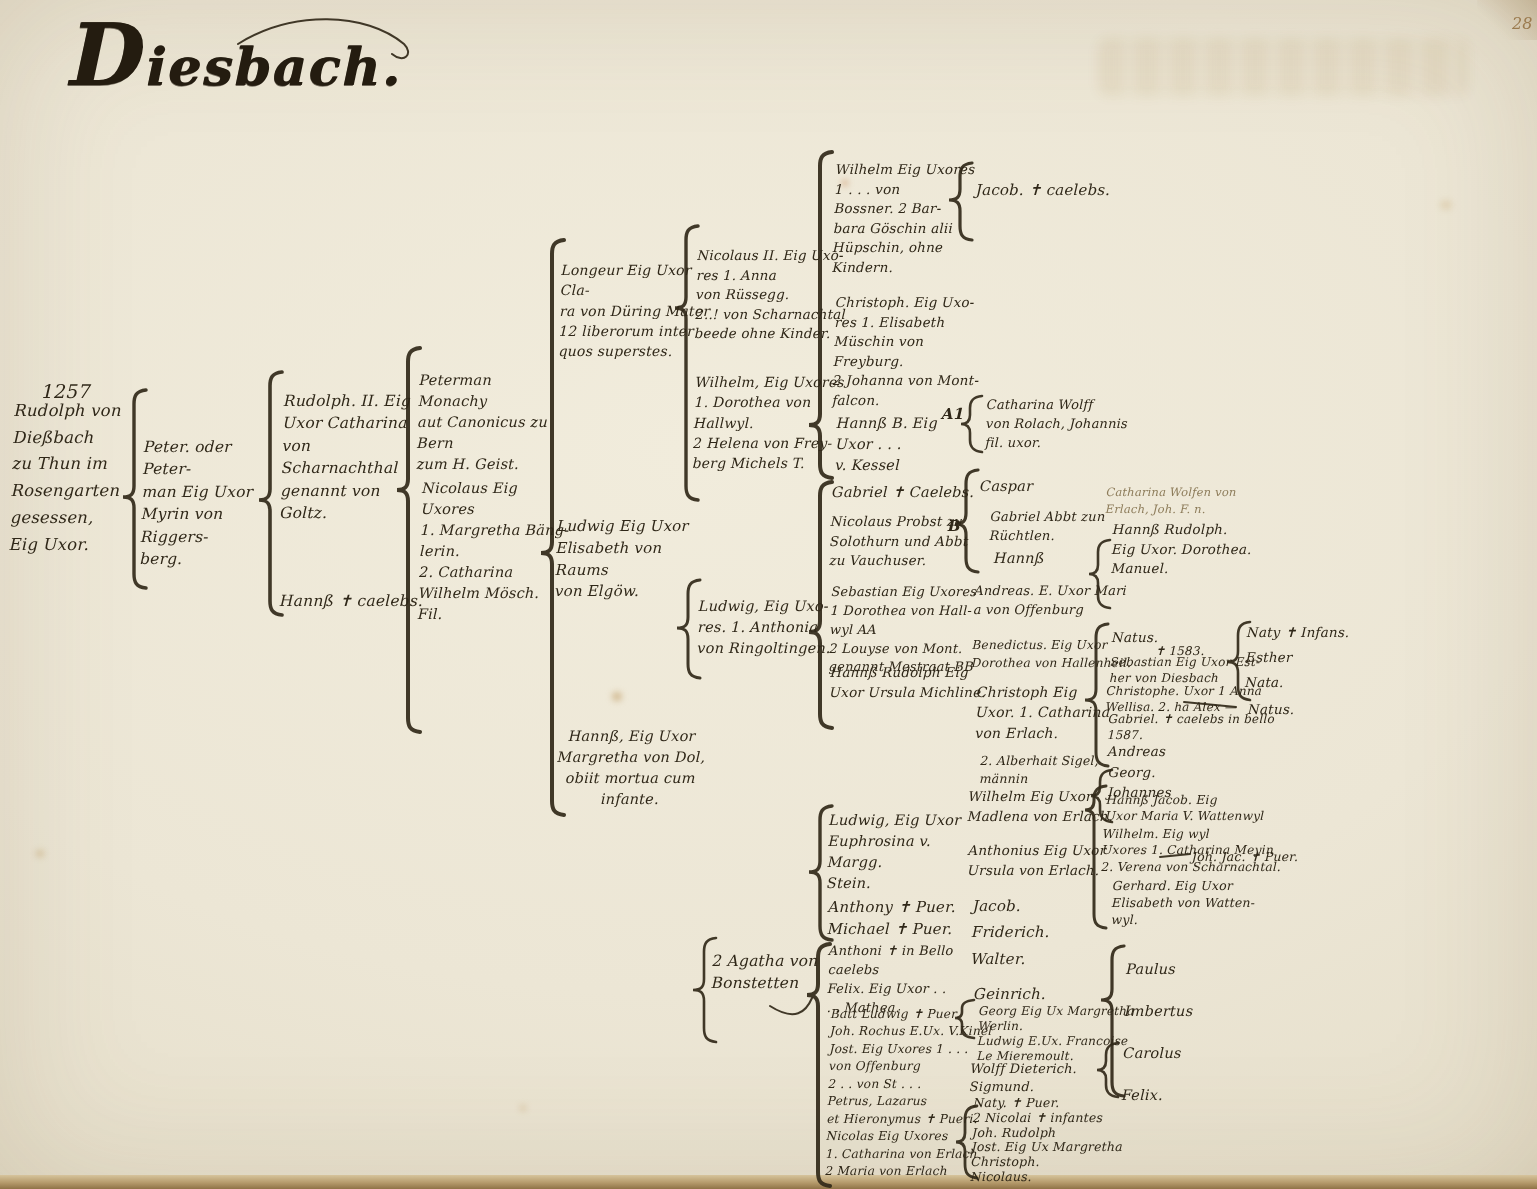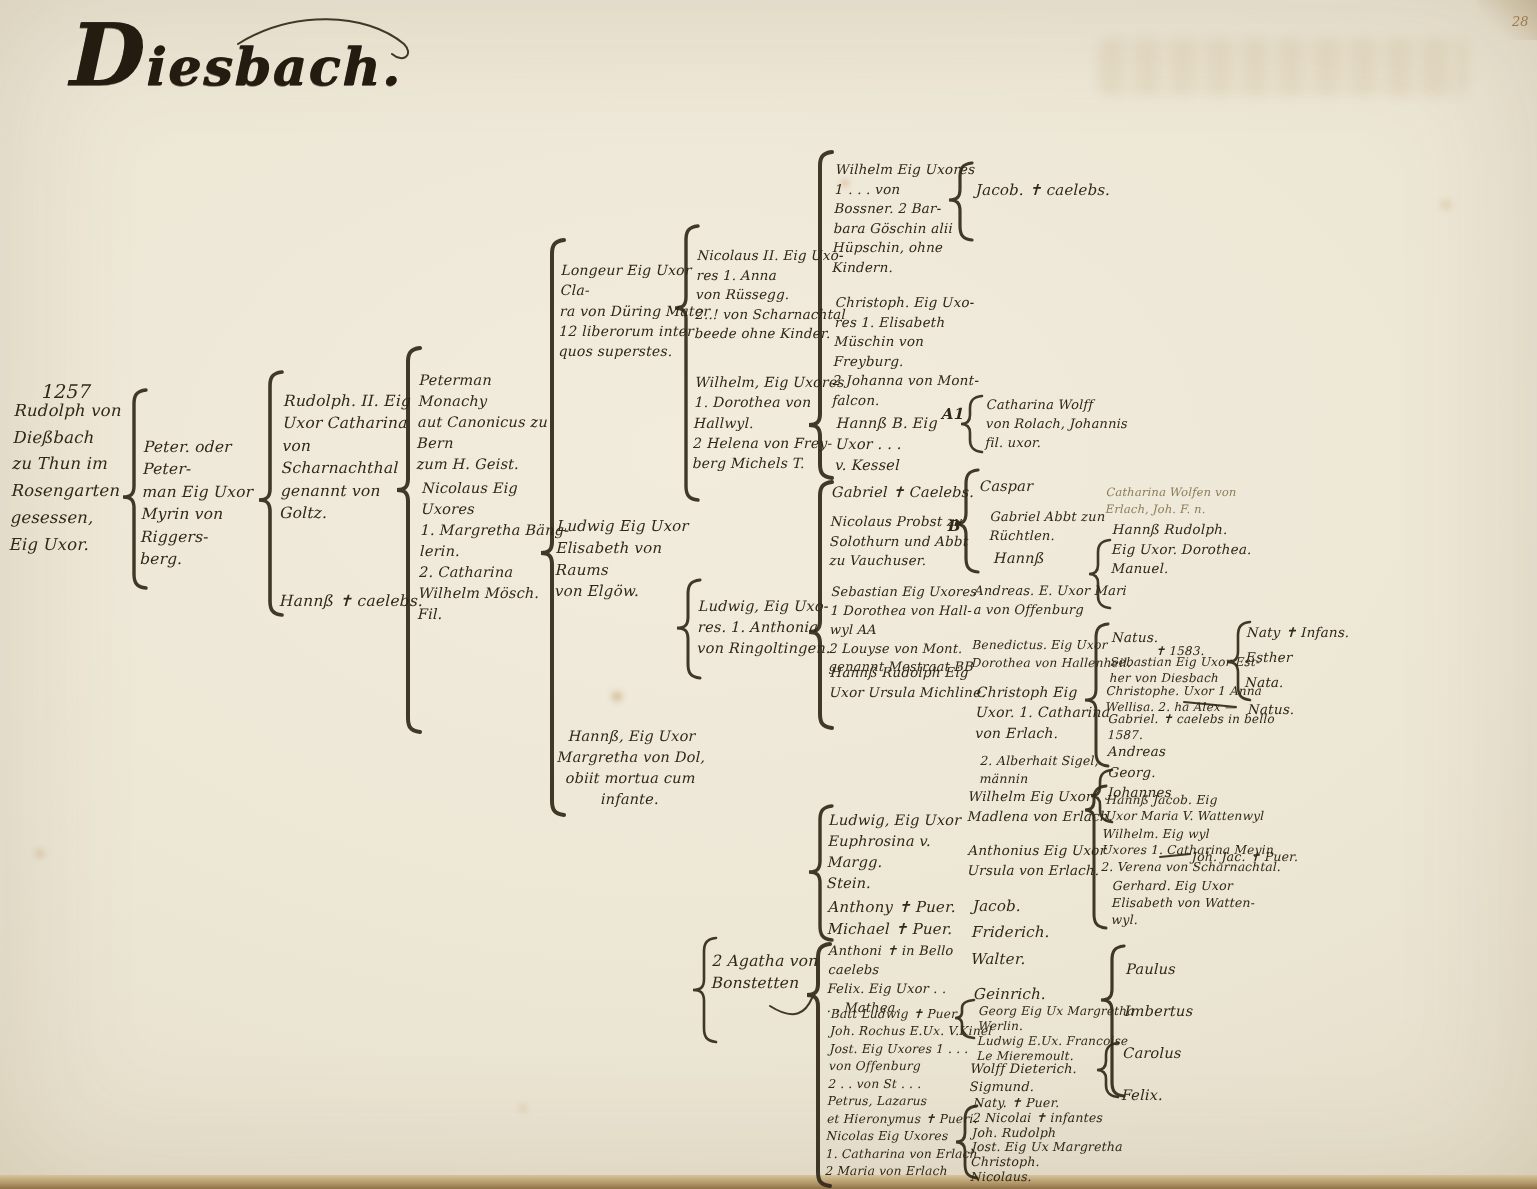--- a/index.html
+++ b/index.html
@@ -18,21 +18,21 @@
   .ctr{text-align:center;}
   .bold{font-weight:bold;}
   .faded{color:#8d7c5a;}
   .title{
     position:absolute;left:70px;top:16px;
     font-style:italic;font-weight:bold;font-size:52px;color:#241c10;
     letter-spacing:2px;text-shadow:1px 0 0 #241c10, 0 1px 0 rgba(36,28,16,.6);
     transform:skewX(-1deg);
   }
   .title::first-letter{font-size:86px;line-height:0.9;}
-  .pagenum{position:absolute;left:1512px;top:14px;font-style:italic;font-size:13px;color:#9b7b4f;}
+  .pagenum{position:absolute;left:1512px;top:14px;font-style:italic;font-size:16px;color:#9b7b4f;}
   .braces{position:absolute;left:0;top:0;}
   .braces path{fill:none;stroke:#332a1a;stroke-linecap:round;opacity:.93;}
   .bleed{
     position:absolute;border-radius:10px;filter:blur(6px);opacity:.8;
     background:repeating-linear-gradient(90deg, rgba(168,134,74,.15) 0 26px, rgba(168,134,74,.04) 26px 36px);
   }
   .fox{position:absolute;border-radius:50%;filter:blur(3px);}
   .edge-bottom{
     position:absolute;left:0;right:0;bottom:0;height:14px;
     background:linear-gradient(#d6c49c, #b59a6b 55%, #8f7347);

